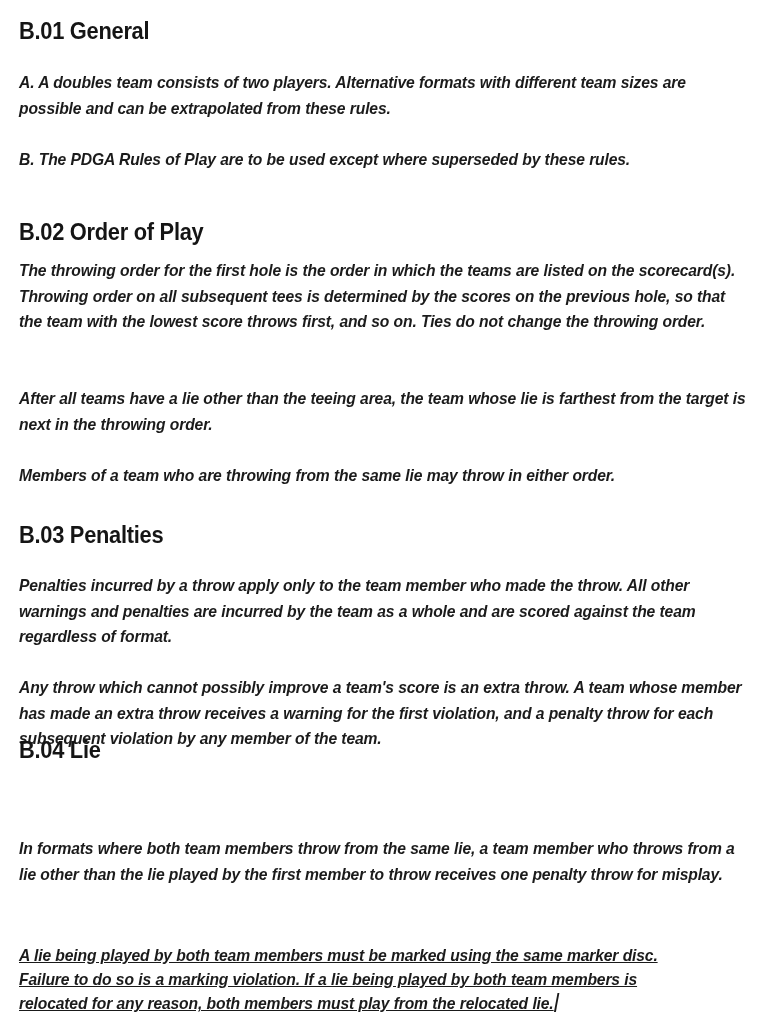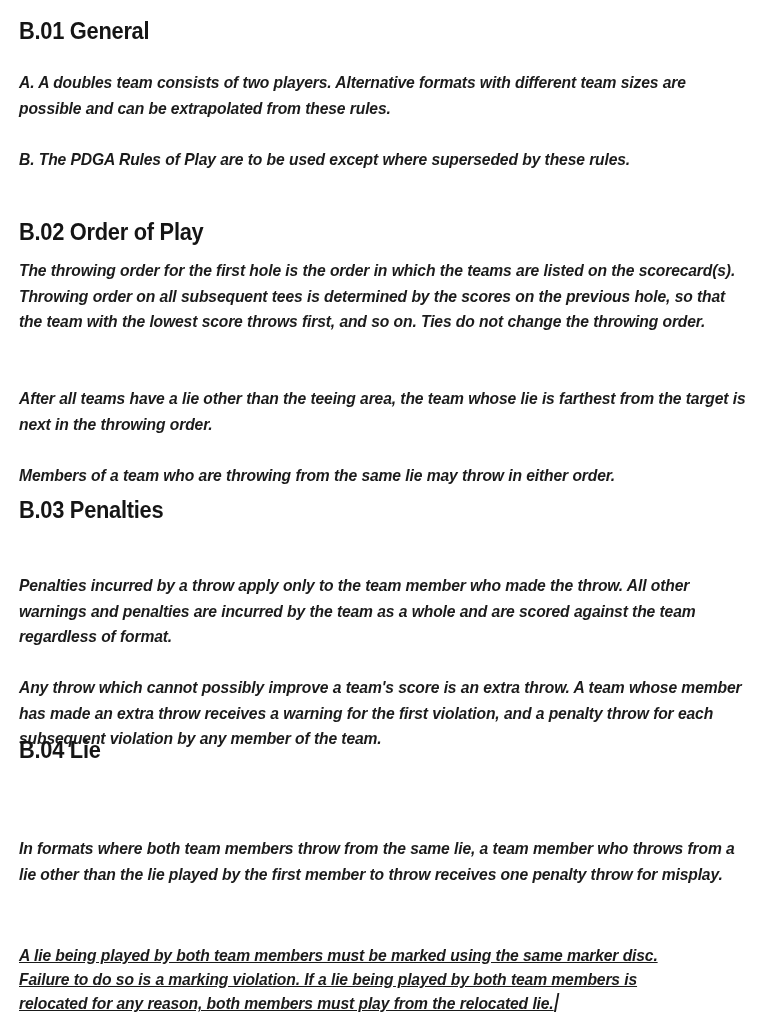--- a/index.html
+++ b/index.html
@@ -104,21 +104,21 @@
     </div>
 
     <div class="blk" style="top:376px;">
       <p class="rule-para">After all teams have a lie other than the teeing area, the team whose lie is farthest from the target is next in the throwing order.</p>
     </div>
 
     <div class="blk" style="top:453px;">
       <p class="rule-para">Members of a team who are throwing from the same lie may throw in either order.</p>
     </div>
 
-    <div class="blk" style="top:485px;">
+    <div class="blk" style="top:510px;">
       <h2 class="rule-heading">B.03 Penalties</h2>
     </div>
 
     <div class="blk" style="top:563px;">
       <p class="rule-para">Penalties incurred by a throw apply only to the team member who made the throw. All other warnings and penalties are incurred by the team as a whole and are scored against the team regardless of format.</p>
     </div>
 
     <div class="blk" style="top:665px;">
       <p class="rule-para">Any throw which cannot possibly improve a team's score is an extra throw. A team whose member has made an extra throw receives a warning for the first violation, and a penalty throw for each subsequent violation by any member of the team.</p>
     </div>

